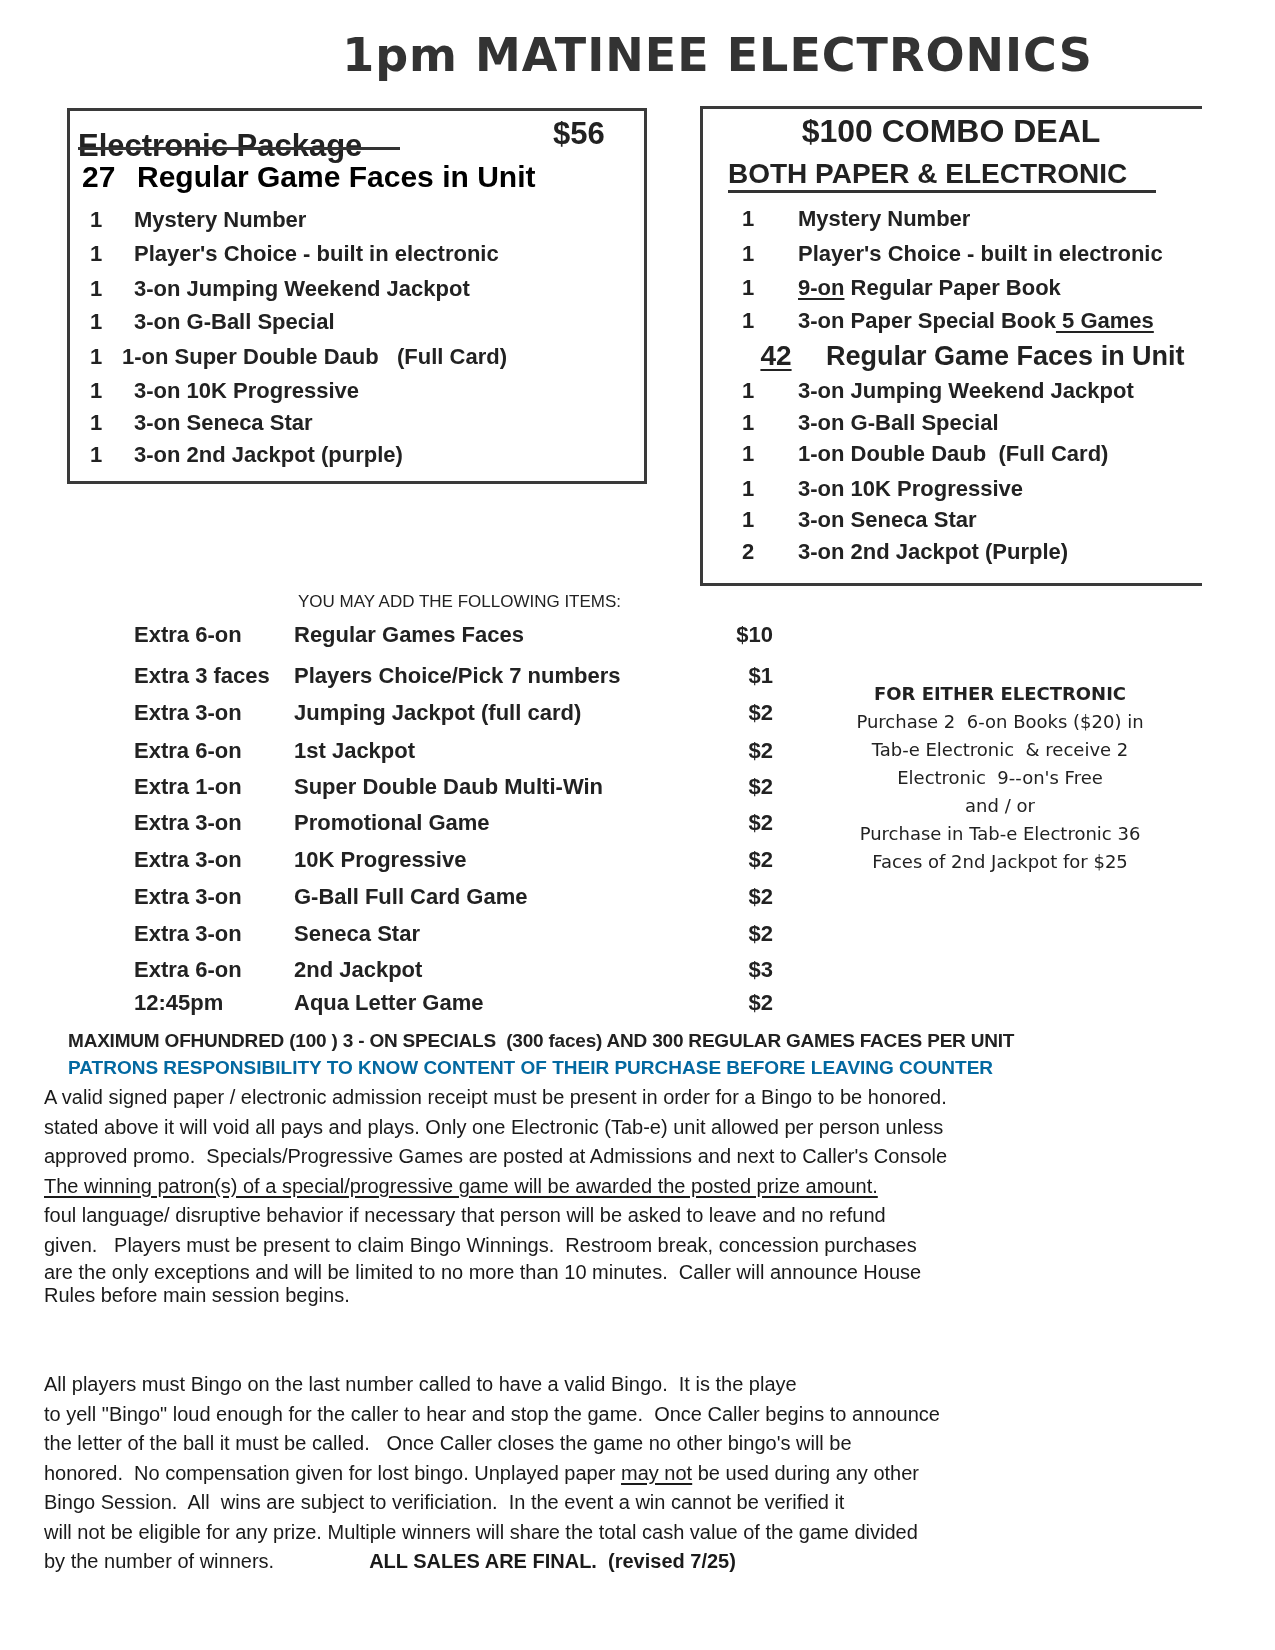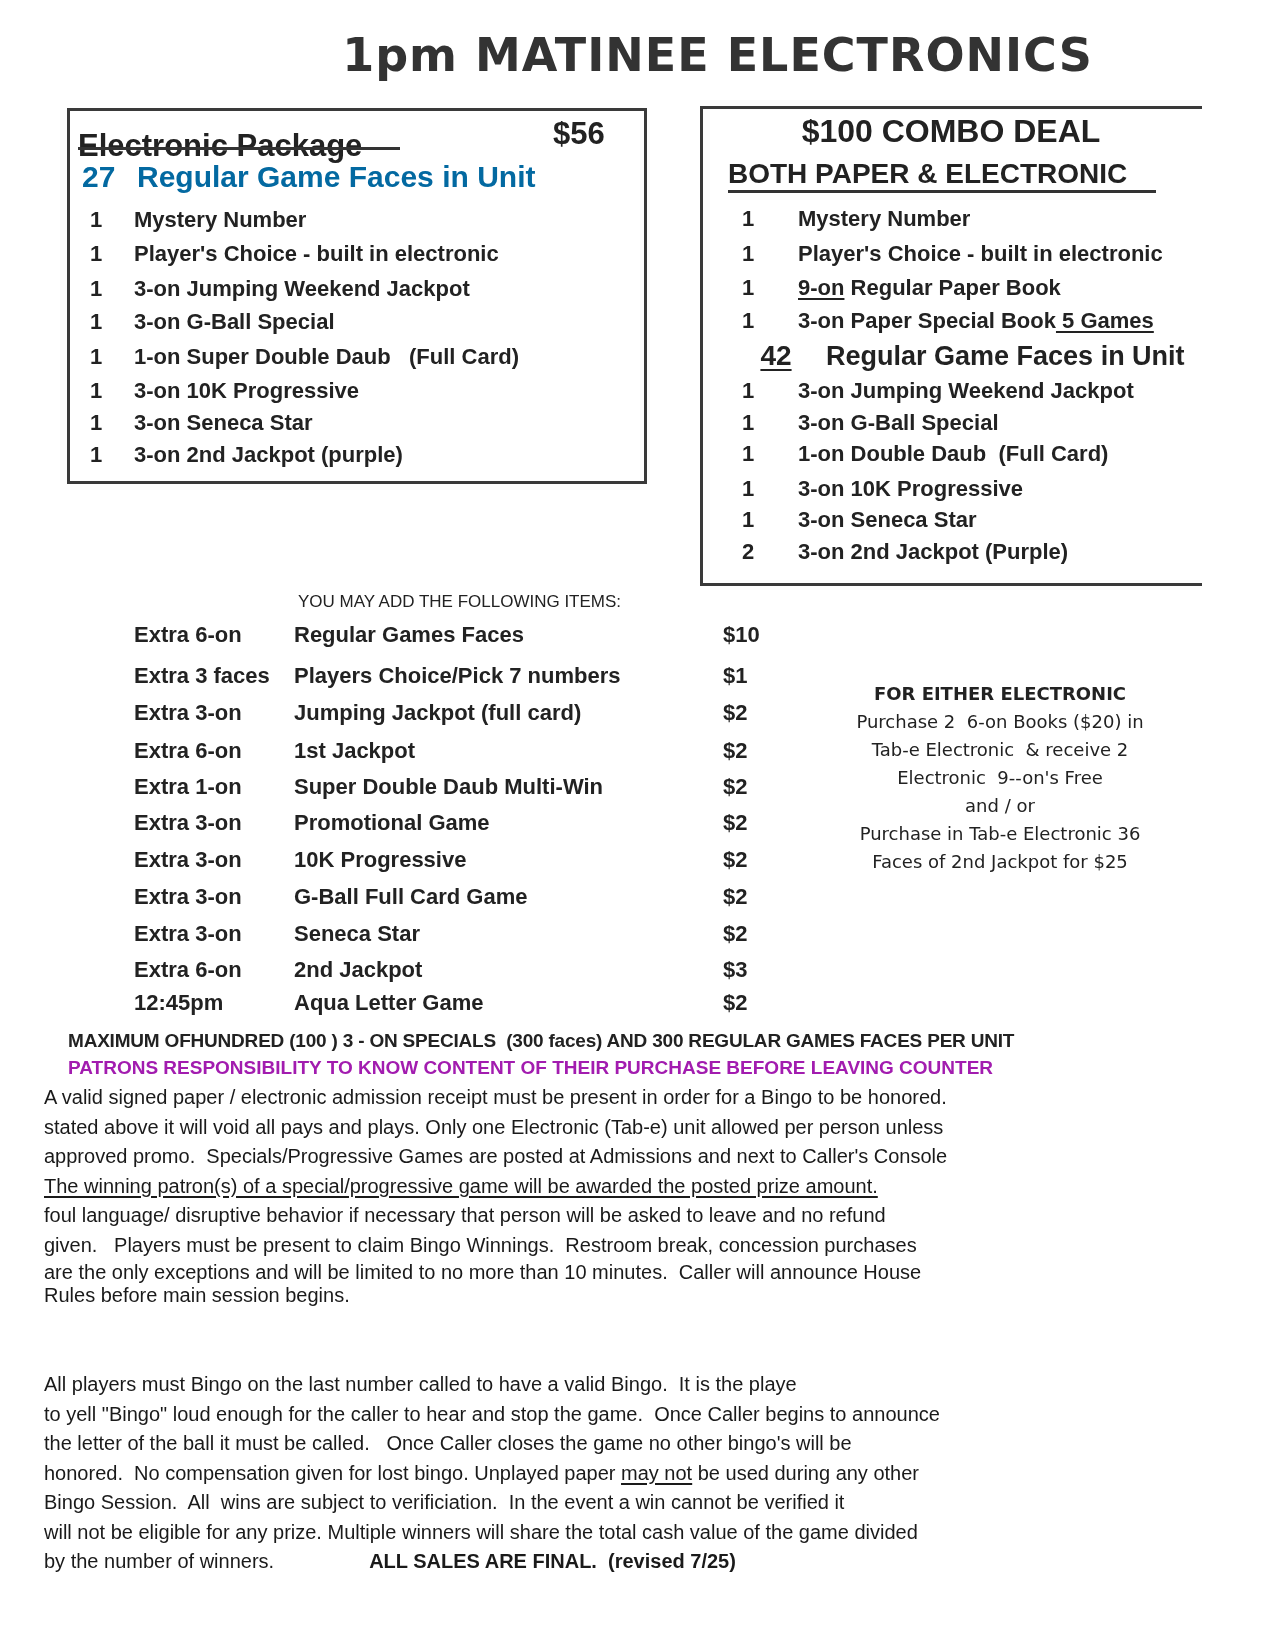--- a/index.html
+++ b/index.html
@@ -7,45 +7,45 @@
   .abs { position: absolute; }
   .title { left: 0; width: 1275px; top: 28px; text-align: center; padding-left: 160px; box-sizing: border-box; font-family: "DejaVu Sans", sans-serif; font-weight: bold; font-size: 46px; color: #333; letter-spacing: 1px; }
 
   .box { border: 3px solid #3a3a3a; box-sizing: border-box; background: #fff; }
   .box-left { left: 67px; top: 108px; width: 580px; height: 376px; border-top-width: 3px; }
   .box-right { left: 700px; top: 106px; width: 502px; height: 480px; border-right: none; }
 
   .pkg-head { left: 78px; top: 116px; font-weight: bold; font-size: 31px; color: #222; margin-top: 12px; }
   .pkg-head-ul { left: 78px; top: 147px; width: 322px; height: 3px; background: #333; }
   .pkg-price { left: 553px; top: 116px; font-weight: bold; font-size: 31px; color: #222; }
-  .pkg-faces { left: 82px; top: 160px; font-weight: bold; font-size: 30px; color: #0369a1; }
+  .pkg-faces { left: 82px; top: 160px; font-weight: bold; font-size: 30px; color: #000000; }
   .pkg-faces .num { display: inline-block; width: 55px; }
 
   .row { position: absolute; font-weight: bold; font-size: 22px; color: #222; white-space: nowrap; }
   .row .qty { display: inline-block; width: 40px; text-align: center; }
   .row .desc { display: inline-block; }
 
   .combo-title { left: 700px; width: 502px; top: 113px; text-align: center; font-weight: bold; font-size: 32px; color: #222; }
   .combo-sub { left: 728px; top: 158px; font-weight: bold; font-size: 28px; color: #222; }
   .combo-sub-ul { left: 728px; top: 190px; width: 428px; height: 3px; background: #333; }
   .u { text-decoration: underline; text-underline-offset: 3px; }
   .qty42 { font-size: 28px; text-decoration: underline; text-underline-offset: 4px; }
   .faces42 { font-size: 27px; }
 
   .add-head { left: 298px; top: 592px; font-size: 17px; color: #222; }
   .addon { position: absolute; font-weight: bold; font-size: 22px; color: #222; white-space: nowrap; }
   .addon .col1 { position: absolute; left: 0; }
   .addon .col2 { position: absolute; left: 160px; }
-  .addon .col3 { position: absolute; left: 589px; width: 50px; text-align: left; }
+  .addon .col3 { position: absolute; left: 589px; width: 50px; text-align: right; }
 
   .promo { left: 830px; width: 340px; top: 680px; text-align: center; font-family: "DejaVu Sans", sans-serif; font-size: 18px; line-height: 28px; color: #222; }
   .promo .ph { font-weight: bold; font-size: 18px; }
 
   .maxline { left: 68px; top: 1030px; font-weight: bold; font-size: 19px; color: #222; white-space: nowrap; letter-spacing: -0.2px; }
-  .patron { left: 68px; top: 1057px; font-weight: bold; font-size: 19px; color: #a21caf; white-space: nowrap; }
+  .patron { left: 68px; top: 1057px; font-weight: bold; font-size: 19px; color: #0369a1; white-space: nowrap; }
 
   .rules { position: absolute; left: 44px; font-size: 20px; color: #1a1a1a; line-height: 29.5px; white-space: nowrap; }
   .ul { text-decoration: underline; text-underline-offset: 3px; }
   .footer-bold { font-weight: bold; }
 </style>
 </head>
 <body>
 
 <div class="abs title">1pm MATINEE ELECTRONICS</div>
 
@@ -54,21 +54,21 @@
 <div class="abs pkg-head-ul"></div>
 <div class="abs pkg-price">$56</div>
 <div class="abs pkg-faces">
   <span class="num">27</span><span>Regular Game Faces in Unit</span>
 </div>
 
 <div class="row" style="left:76px; top:207px;"><span class="qty">1</span><span class="desc" style="margin-left:18px">Mystery Number</span></div>
 <div class="row" style="left:76px; top:241px;"><span class="qty">1</span><span class="desc" style="margin-left:18px">Player's Choice - built in electronic</span></div>
 <div class="row" style="left:76px; top:276px;"><span class="qty">1</span><span class="desc" style="margin-left:18px">3-on Jumping Weekend Jackpot</span></div>
 <div class="row" style="left:76px; top:309px;"><span class="qty">1</span><span class="desc" style="margin-left:18px">3-on G-Ball Special</span></div>
-<div class="row" style="left:76px; top:344px;"><span class="qty">1</span><span class="desc" style="margin-left:18px; white-space:pre">1-on Super Double Daub   (Full Card)</span></div>
+<div class="row" style="left:76px; top:344px;"><span class="qty">1</span><span class="desc" style="margin-left:6px; white-space:pre">1-on Super Double Daub   (Full Card)</span></div>
 <div class="row" style="left:76px; top:378px;"><span class="qty">1</span><span class="desc" style="margin-left:18px">3-on 10K Progressive</span></div>
 <div class="row" style="left:76px; top:410px;"><span class="qty">1</span><span class="desc" style="margin-left:18px">3-on Seneca Star</span></div>
 <div class="row" style="left:76px; top:442px;"><span class="qty">1</span><span class="desc" style="margin-left:18px">3-on 2nd Jackpot (purple)</span></div>
 
 <div class="abs box box-right"></div>
 <div class="abs combo-title">$100 COMBO DEAL</div>
 <div class="abs combo-sub">BOTH PAPER &amp; ELECTRONIC</div>
 <div class="abs combo-sub-ul"></div>
 
 <div class="row" style="left:728px; top:206px;"><span class="qty">1</span><span class="desc" style="margin-left:30px">Mystery Number</span></div>

